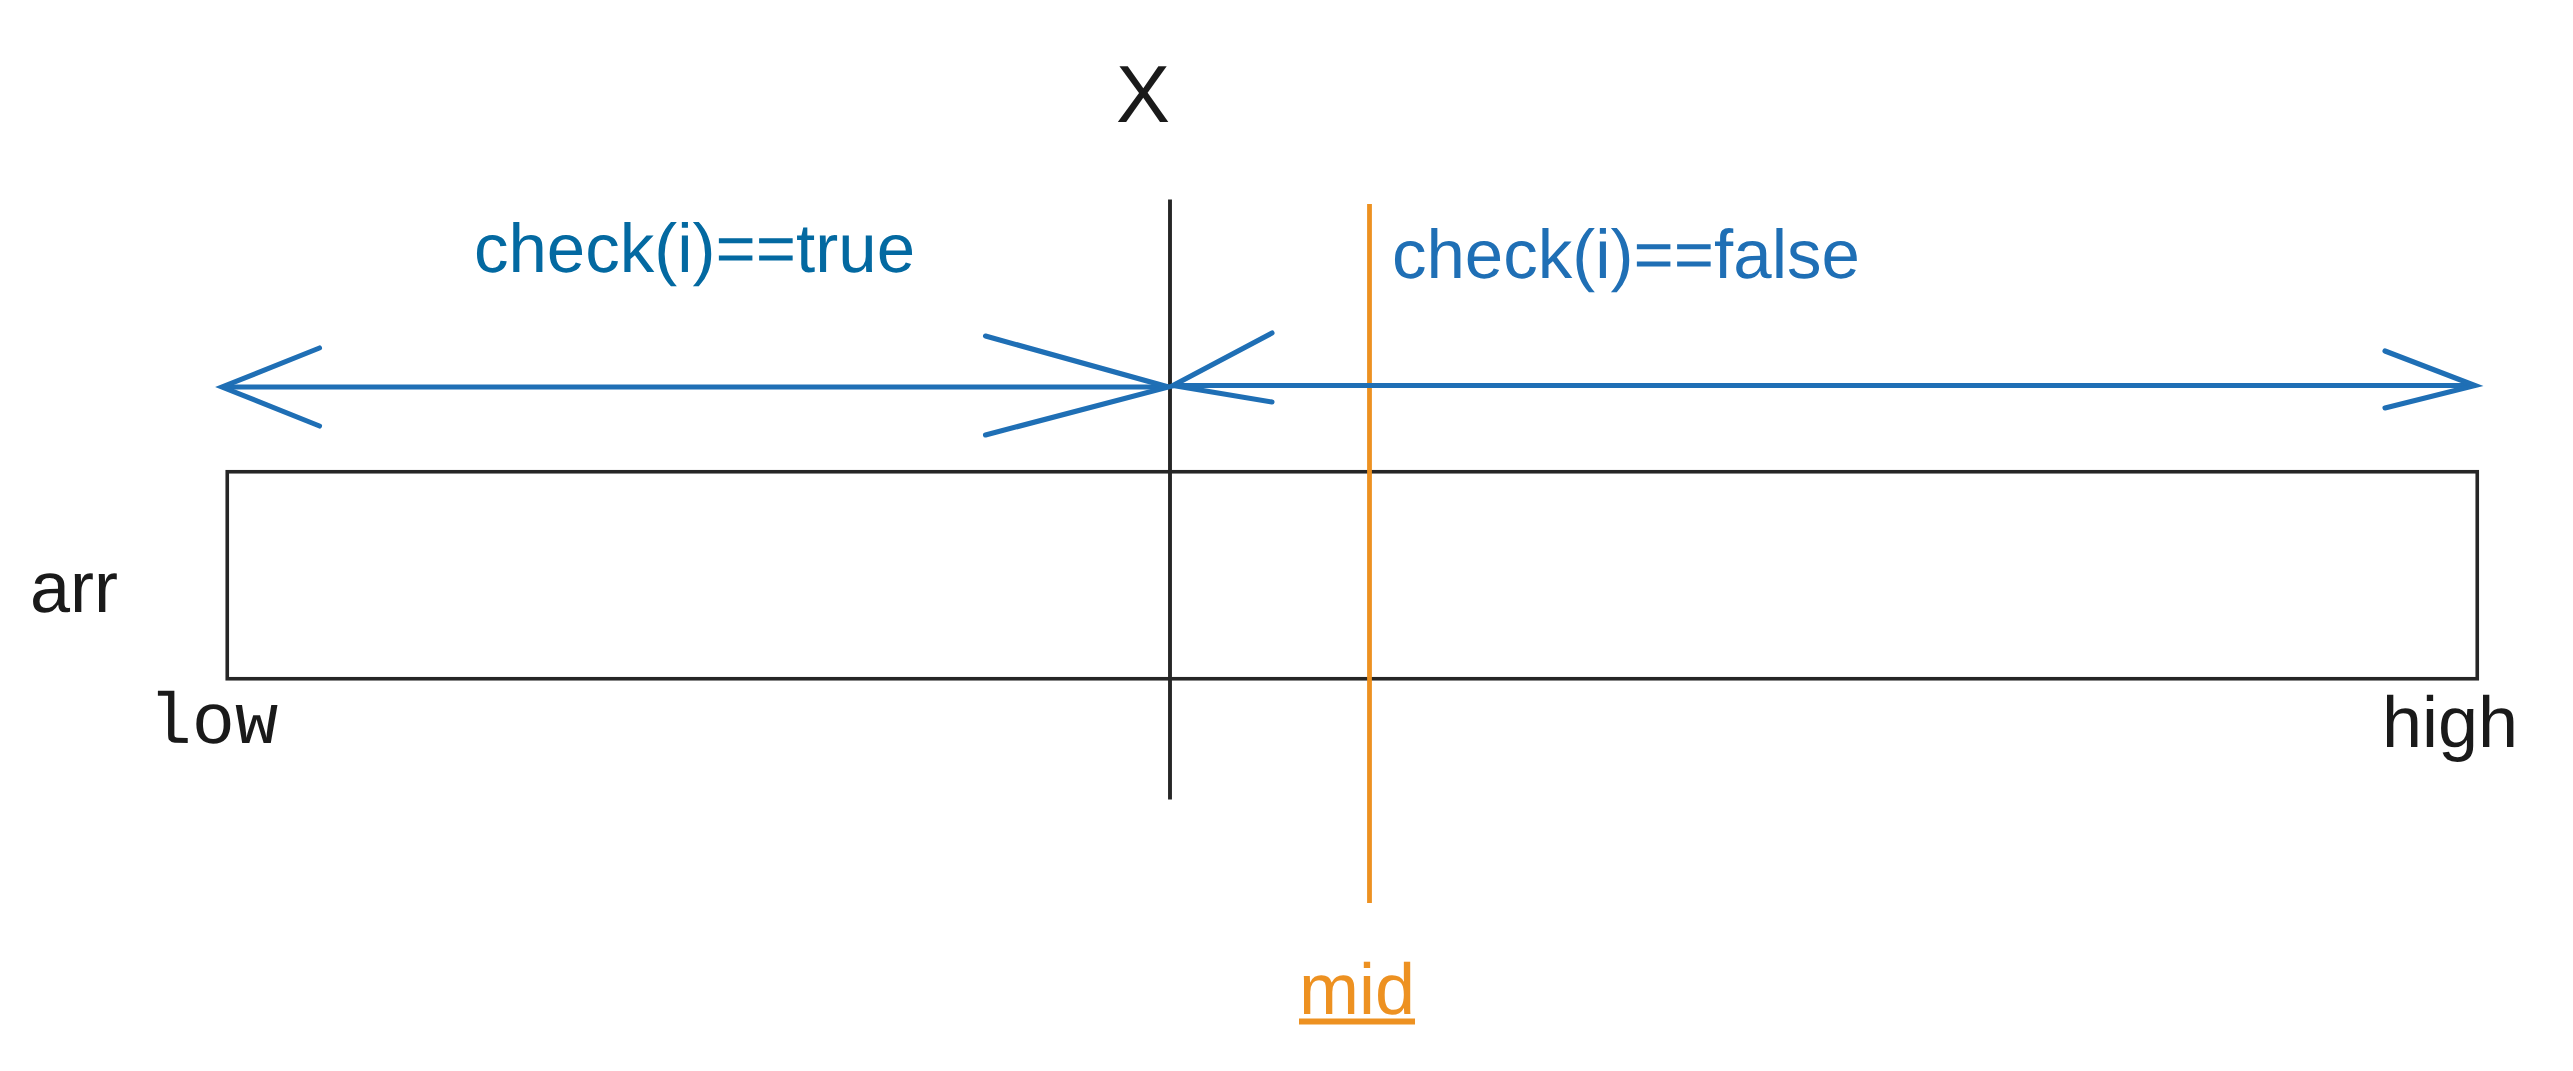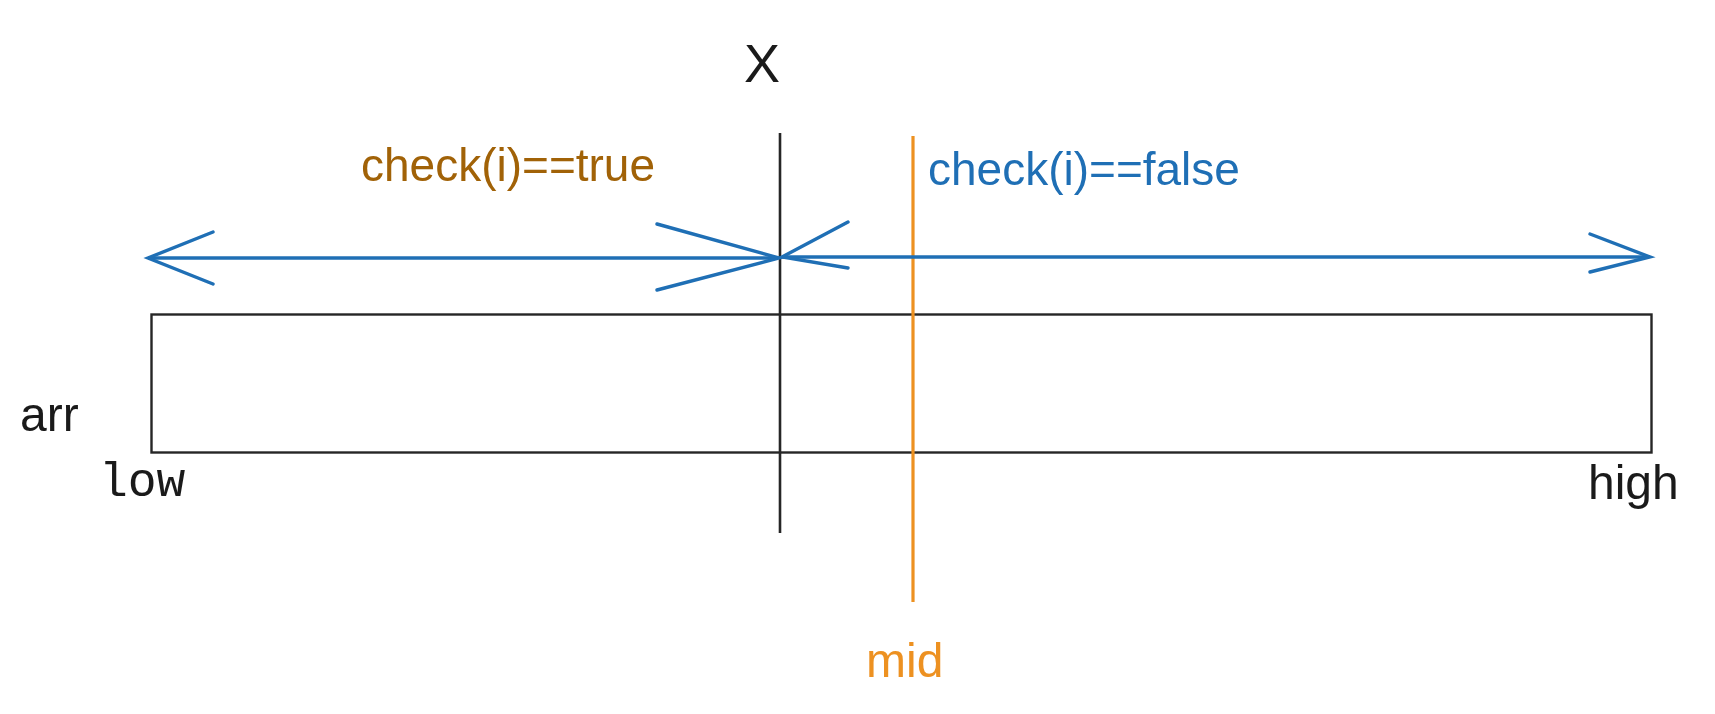--- a/index.html
+++ b/index.html
@@ -35,33 +35,32 @@
     left: 744px;
     top: 36px;
     font-size: 54px;
     color: #1a1a1a;
     font-weight: 400;
   }
   .lbl-true {
     left: 316px;
     top: 142px;
     font-size: 46px;
-    color: #a16207;
-    margin-left: 45px;
+    color: #0369a1;
   }
   .lbl-false {
     left: 928px;
     top: 146px;
     font-size: 46px;
     color: #1f6fb5;
     text-align: right;
   }
   .lbl-arr {
     left: 20px;
-    top: 391px;
+    top: 369px;
     font-size: 48px;
     color: #1a1a1a;
   }
   .lbl-low {
     left: 99px;
     top: 459px;
     font-size: 48px;
     color: #1a1a1a;
     font-family: Liberation Mono, monospace;
   }
@@ -70,20 +69,21 @@
     top: 459px;
     font-size: 48px;
     color: #1a1a1a;
     text-align: right;
   }
   .lbl-mid {
     left: 866px;
     top: 637px;
     font-size: 48px;
     color: #ed9121;
+    text-decoration: underline;
   }
 </style>
 </head>
 <body>
 
 <div id="canvas">
 
   <svg id="diagram-svg" viewBox="0 0 1715 714">
 
     <rect x="151.5" y="314.5" width="1500" height="138" fill="none" stroke="#262626" stroke-width="2.4"></rect>

